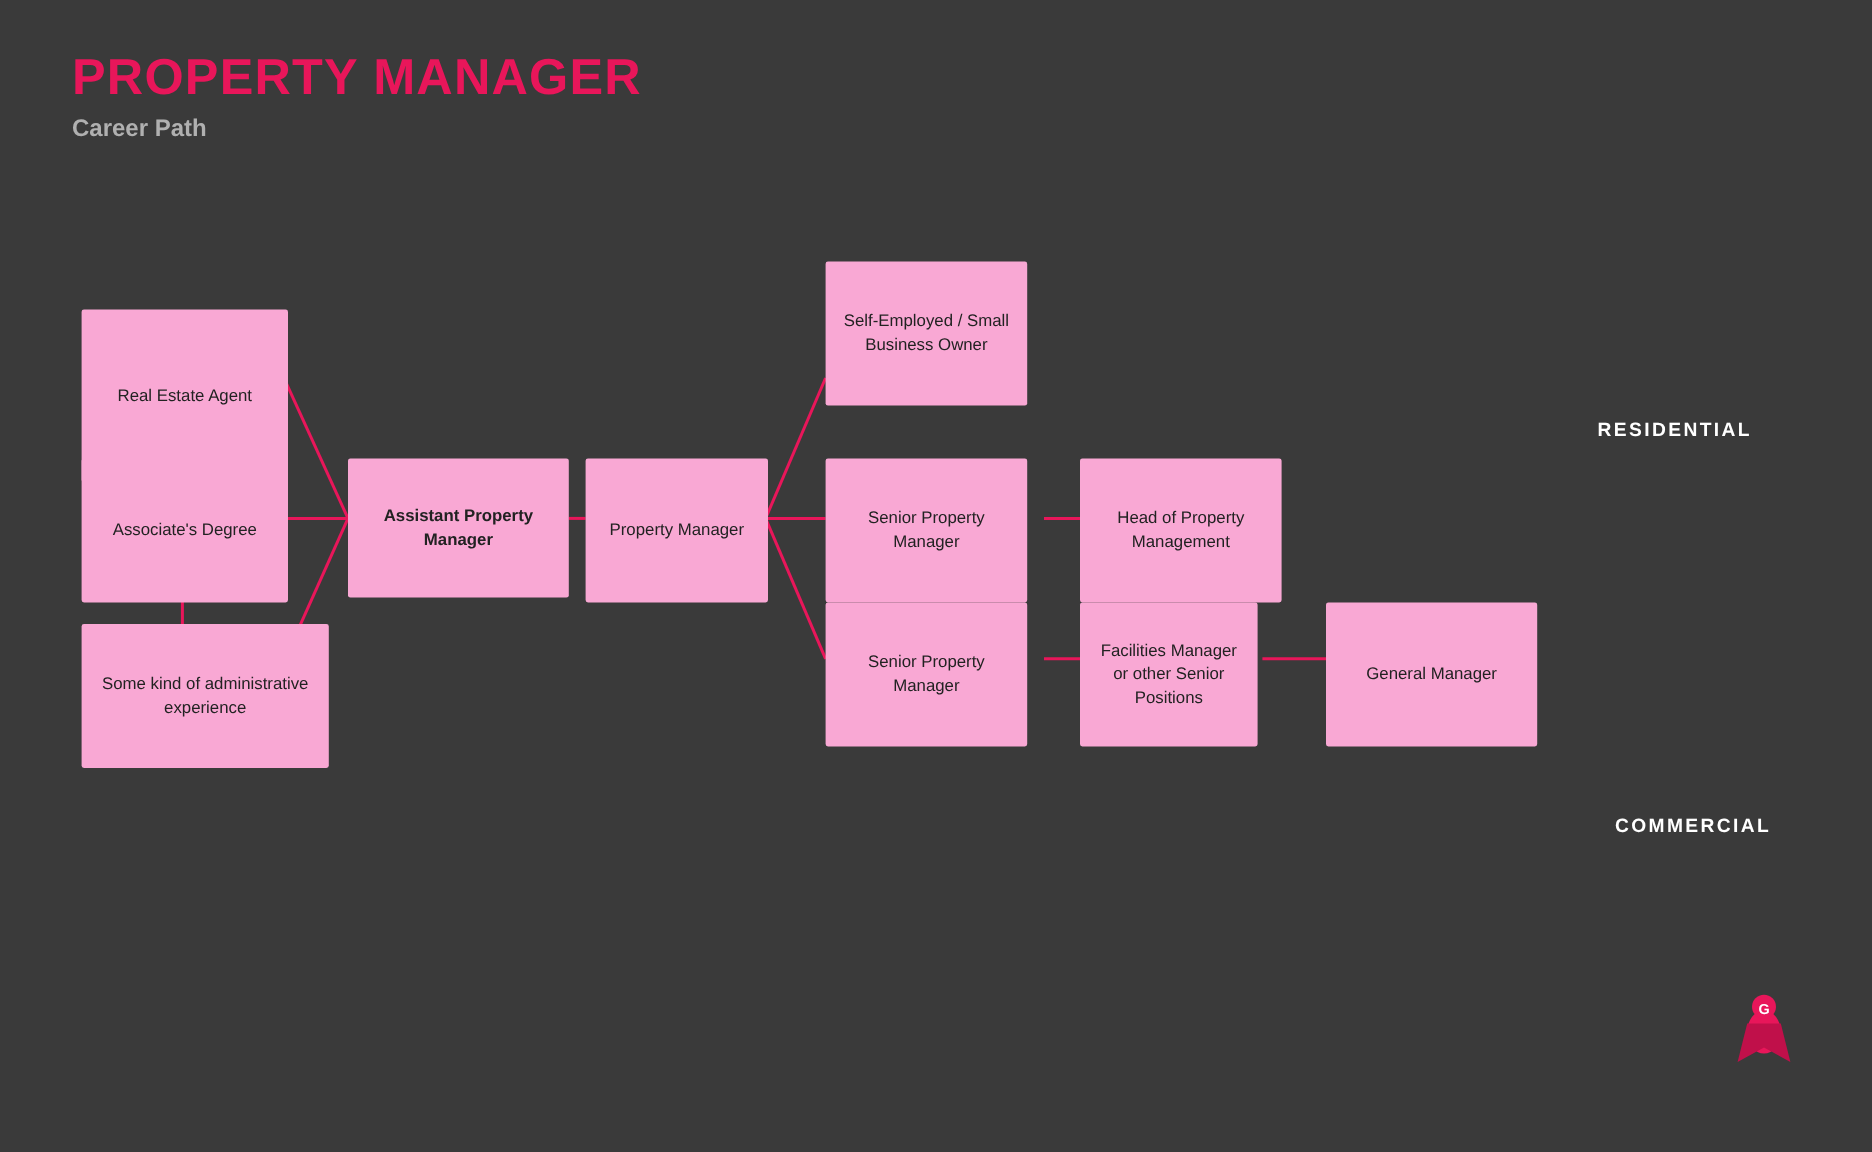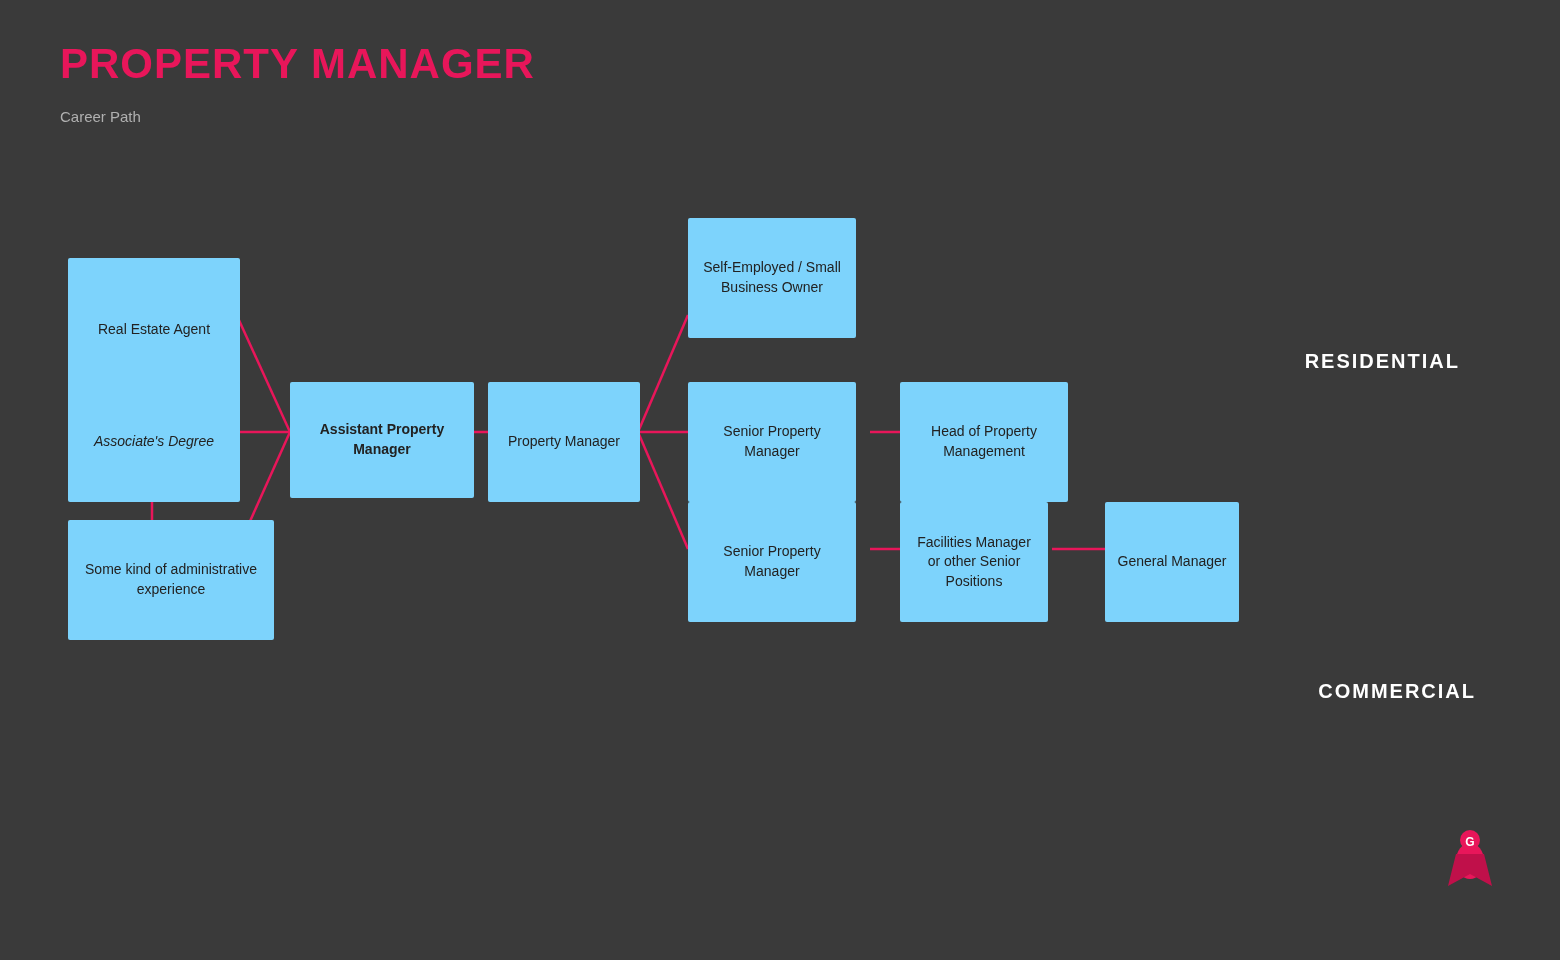--- a/index.html
+++ b/index.html
@@ -21,56 +21,56 @@
     .title-main {
       color: #e8165a;
       font-size: 42px;
       font-weight: 900;
       letter-spacing: 1px;
       text-transform: uppercase;
     }
 
     .title-sub {
       color: #b0b0b0;
-      font-size: 15px;
-      font-weight: 400;
-      margin-top: 20px;
+      font-size: 20px;
+      font-weight: 700;
+      margin-top: 8px;
     }
 
     
     .connections-svg {
       position: absolute;
       top: 0;
       left: 0;
       width: 1560px;
       height: 960px;
       pointer-events: none;
     }
 
     
     .card {
       position: absolute;
-      background: #7dd3fc;
+      background: #f9a8d4;
       border-radius: 2px;
       display: flex;
       align-items: center;
       justify-content: center;
       text-align: center;
       padding: 12px;
       font-size: 14px;
       font-weight: 500;
       color: #222;
       line-height: 1.4;
     }
 
     
     .section-label {
       position: absolute;
       color: #ffffff;
-      font-size: 20px;
+      font-size: 16px;
       font-weight: 900;
       letter-spacing: 2px;
       text-transform: uppercase;
     }
 
     
     .logo-container {
       position: absolute;
       bottom: 60px;
       right: 60px;
@@ -106,21 +106,21 @@
 
   <line x1="870" y1="549" x2="900" y2="549" stroke="#e8165a" stroke-width="2.5"></line>
 
   <line x1="1052" y1="549" x2="1105" y2="549" stroke="#e8165a" stroke-width="2.5"></line>
 </svg>
 
 <div class="card" style="left: 68px; top: 258px; width: 172px; height: 144px;">
   <span>Real Estate Agent</span>
 </div>
 
-<div class="card" style="left: 68px; top: 382px; width: 172px; height: 120px; font-style: italic;">
+<div class="card" style="left: 68px; top: 382px; width: 172px; height: 120px;">
   <span>Associate's Degree</span>
 </div>
 
 <div class="card" style="left: 68px; top: 520px; width: 206px; height: 120px;">
   <span>Some kind of administrative experience</span>
 </div>
 
 <div class="card" style="left: 290px; top: 382px; width: 184px; height: 116px; font-weight: bold;">
   <span>Assistant Property Manager</span>
 </div>
@@ -142,21 +142,21 @@
 </div>
 
 <div class="card" style="left: 900px; top: 382px; width: 168px; height: 120px; align-items: center;">
   <span>Head of Property Management</span>
 </div>
 
 <div class="card" style="left: 900px; top: 502px; width: 148px; height: 120px;">
   <span>Facilities Manager or other Senior Positions</span>
 </div>
 
-<div class="card" style="left: 1105px; top: 502px; width: 134px; height: 120px;">
+<div class="card" style="left: 1105px; top: 502px; width: 176px; height: 120px;">
   <span>General Manager</span>
 </div>
 
 <div class="section-label" style="right: 100px; top: 350px;">RESIDENTIAL</div>
 
 <div class="section-label" style="right: 84px; top: 680px;">COMMERCIAL</div>
 
 <div class="logo-container">
   <svg width="60" height="70" viewBox="0 0 60 70">
 

